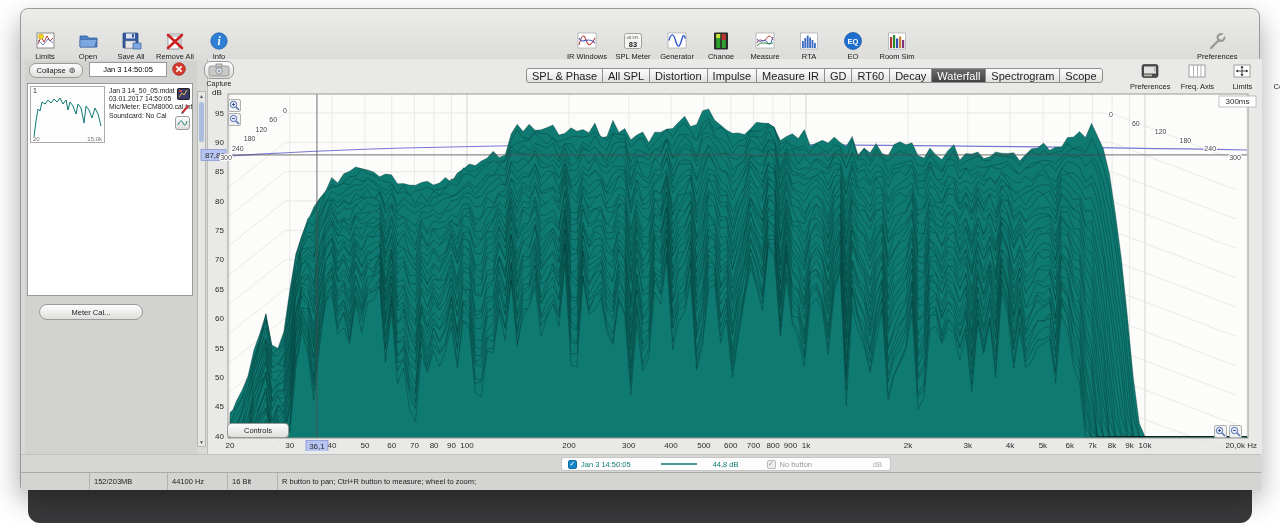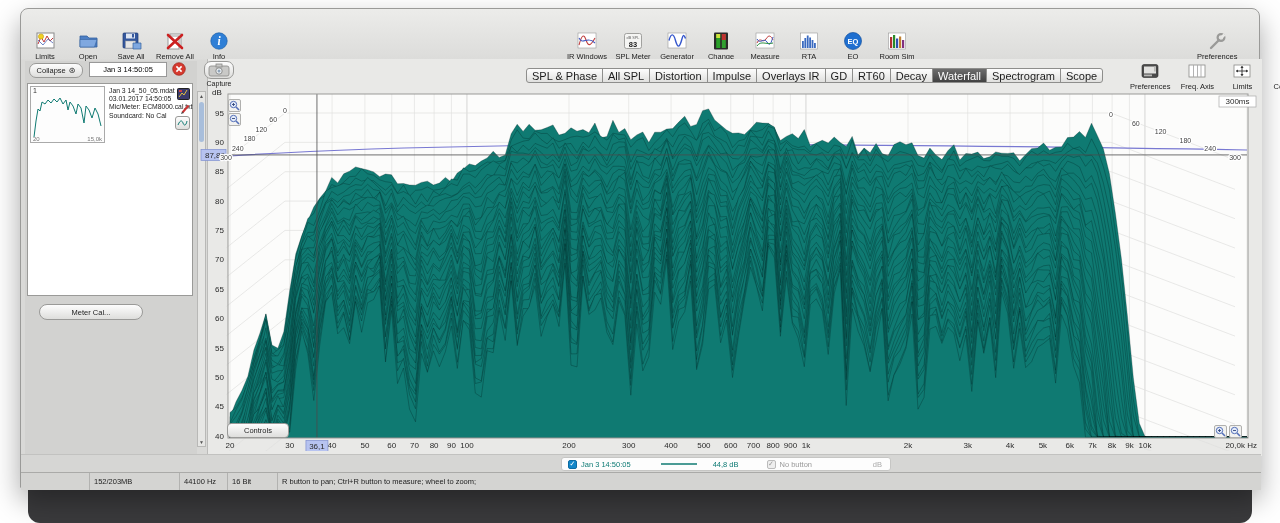--- a/index.html
+++ b/index.html
@@ -308,21 +308,21 @@
         </svg>
     </div>
     <div id="capture-lbl">Capture</div>
     <div id="db-unit">dB</div>
 
     <div id="tabs">
         <div class="tab">SPL &amp; Phase</div>
         <div class="tab">All SPL</div>
         <div class="tab">Distortion</div>
         <div class="tab">Impulse</div>
-        <div class="tab">Overlays IR</div>
+        <div class="tab">Measure IR</div>
         <div class="tab">GD</div>
         <div class="tab">RT60</div>
         <div class="tab">Decay</div>
         <div class="tab active">Waterfall</div>
         <div class="tab">Spectrogram</div>
         <div class="tab">Scope</div>
       </div>
     <div id="right-gbtns">
         <div class="tbtn">
           <div class="ic">
@@ -554,17 +554,17 @@
         </svg>
       <span style="margin-left:16px;color:#0d7a74;">44,8 dB</span>
       <span class="chk gray" style="margin-left:28px;">✓</span>
       <span style="margin-left:4px;color:#999;">No button</span>
       <span style="margin-left:auto;margin-right:8px;color:#aaa;">dB</span>
     </div>
   </div>
 
   <div id="status-bar">
     <div class="scell" style="left:68px;width:78px;">152/203MB</div>
-    <div class="scell" style="left:158px;width:60px;">44100 Hz</div>
+    <div class="scell" style="left:146px;width:60px;">44100 Hz</div>
     <div class="scell" style="left:206px;width:38px;">16 Bit</div>
     <div class="scell" style="left:256px;width:990px;">R button to pan; Ctrl+R button to measure; wheel to zoom;</div>
   </div>
 </div>
 
 </body></html>

